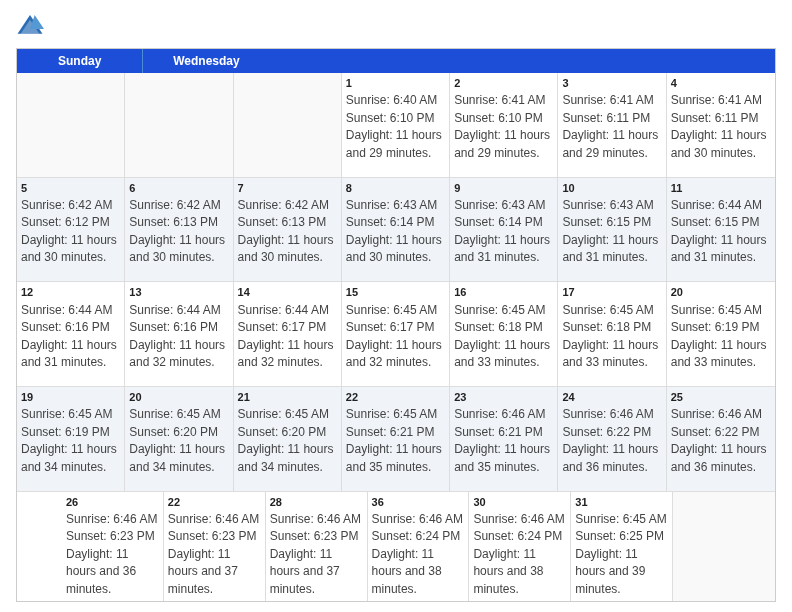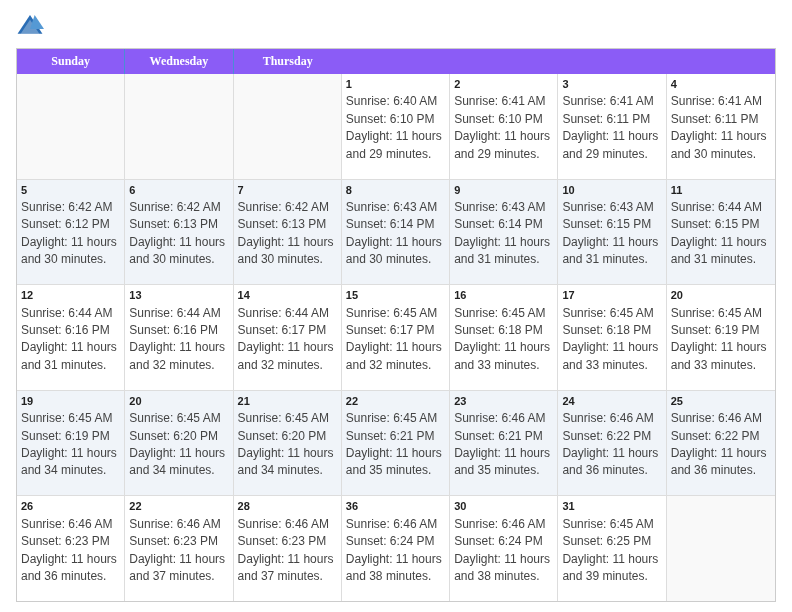--- a/index.html
+++ b/index.html
@@ -61,23 +61,22 @@
       color: #555;
     }
     .calendar {
       flex: 1;
       display: flex;
       flex-direction: column;
       border: 1px solid #ccc;
     }
     .cal-header {
       display: grid;
-      grid-template-columns: repeat(7, 1fr);
-      background: #8b5cf6;
-      font-family: Liberation Serif, serif;
+      grid-template-columns: repeat(6, 1fr);
+      background: #1d4ed8;
     }
     .cal-header-cell {
       color: #fff;
       font-size: 12px;
       font-weight: bold;
       text-align: center;
       padding: 5px 2px;
       border-right: 1px solid #4a8dd5;
     }
     .cal-header-cell:last-child {
@@ -89,20 +88,21 @@
       flex-direction: column;
     }
     .cal-row {
       display: grid;
       grid-template-columns: repeat(7, 1fr);
       flex: 1;
       border-bottom: 1px solid #ddd;
     }
     .cal-row:last-child {
       border-bottom: none;
+      margin-left: 45px;
     }
     .cal-cell {
       border-right: 1px solid #ddd;
       padding: 3px 4px;
       font-size: 9.5px;
       color: #333;
       line-height: 1.4;
       vertical-align: top;
       min-height: 0;
     }
@@ -147,21 +147,20 @@
     <div class="title-block">
       <div class="title-month"></div>
       <div class="title-location"></div>
     </div>
   </div>
 
   <div class="calendar">
     <div class="cal-header">
     <div class="cal-header-cell">Sunday</div>
         <div class="cal-header-cell">Wednesday</div>
-        <div class="cal-header-cell">Thursday</div>
       </div>
     <div class="cal-body">
     <div class="cal-row">
           <div class="cal-cell empty"></div>
           <div class="cal-cell empty"></div>
           <div class="cal-cell empty"></div>
           <div class="cal-cell">
             <span class="day-num">1</span>
             <div class="day-info">Sunrise: 6:40 AM<br>Sunset: 6:10 PM<br>Daylight: 11 hours and 29 minutes.</div>
           </div>

